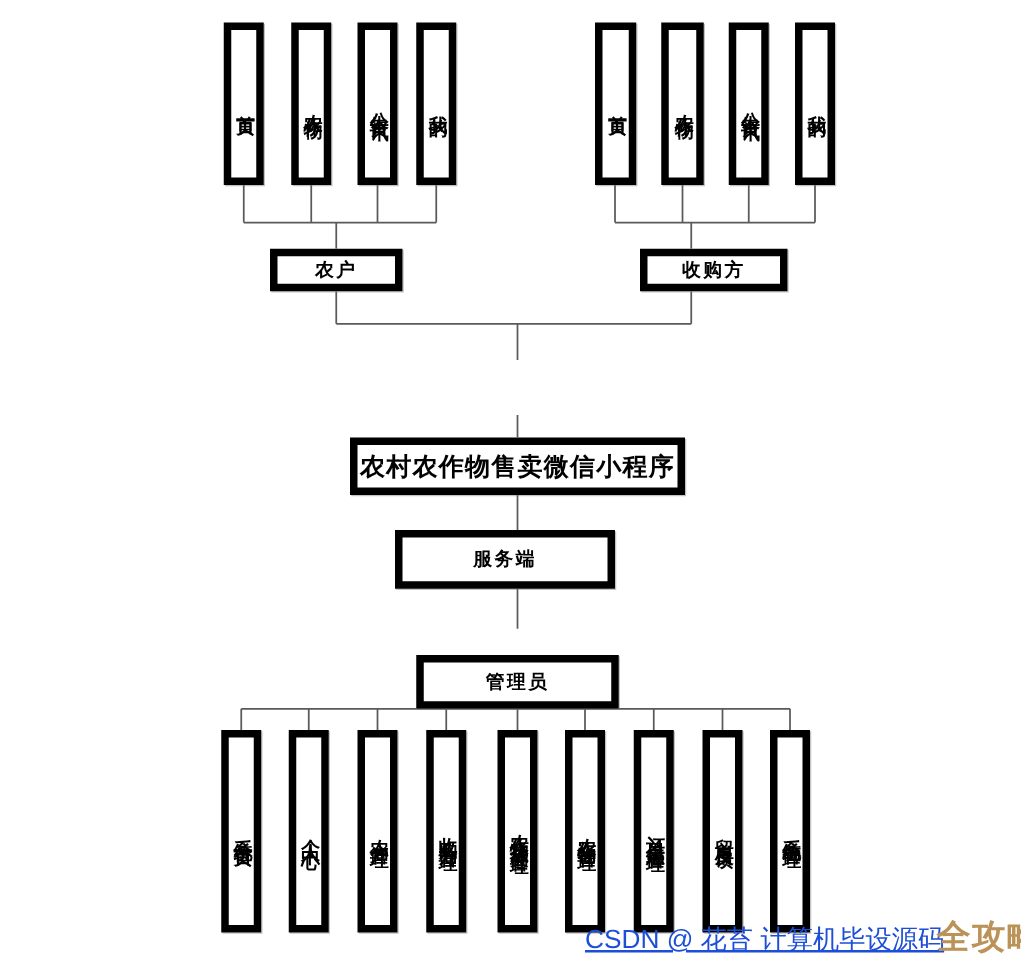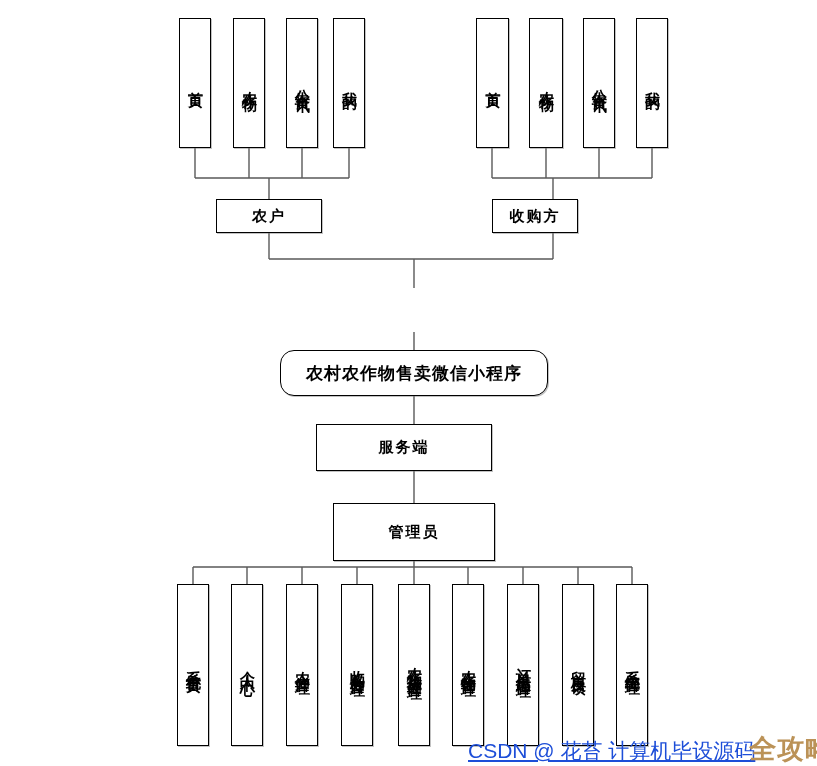--- a/index.html
+++ b/index.html
@@ -8,42 +8,42 @@
     width:817px;height:766px;
     background:#ffffff;
     overflow:hidden;
     font-family:"Liberation Serif","DejaVu Serif",serif;
   }
   #wires{position:absolute;left:0;top:0;width:817px;height:766px;}
   .node{
     position:absolute;
     box-sizing:border-box;
     background:#ffffff;
-    border:1px solid #000000;
+    border:6px solid #000000;
     box-shadow:1px 1px 0 rgba(120,120,120,.45);
     display:flex;
     align-items:center;
     justify-content:center;
     color:#000;
     font-weight:bold;
     z-index:2;
   }
   .vbox{
     writing-mode:vertical-rl;
     text-orientation:upright;
     font-size:15px;
     letter-spacing:3px;
     line-height:1;
   }
   .hbox{
     font-size:15px;
     letter-spacing:2px;
     white-space:nowrap;
   }
-  .hbox.big{font-size:17px;letter-spacing:1px;border-radius:14px;}
+  .hbox.big{font-size:20px;letter-spacing:1px;}
   .watermark{
     position:absolute;
     left:468px;top:731px;
     z-index:5;
     white-space:nowrap;
     font-family:"Liberation Sans","DejaVu Sans",sans-serif;
     display:flex;
     align-items:baseline;
   }
   .wm-gray{
@@ -83,25 +83,25 @@
   <div class="node vbox" style="left:233px;top:18px;width:32px;height:130px">农作物</div>
   <div class="node vbox" style="left:286px;top:18px;width:32px;height:130px">公告资讯</div>
   <div class="node vbox" style="left:333px;top:18px;width:32px;height:130px">我的</div>
 
   <div class="node vbox" style="left:476px;top:18px;width:33px;height:130px">首页</div>
   <div class="node vbox" style="left:529px;top:18px;width:34px;height:130px">农作物</div>
   <div class="node vbox" style="left:583px;top:18px;width:32px;height:130px">公告资讯</div>
   <div class="node vbox" style="left:636px;top:18px;width:32px;height:130px">我的</div>
 
   <div class="node hbox" style="left:216px;top:199px;width:106px;height:34px">农户</div>
-  <div class="node hbox" style="left:492px;top:199px;width:86px;height:34px">收购方</div>
+  <div class="node hbox" style="left:512px;top:199px;width:118px;height:34px">收购方</div>
 
   <div class="node hbox big" style="left:280px;top:350px;width:268px;height:46px">农村农作物售卖微信小程序</div>
   <div class="node hbox" style="left:316px;top:424px;width:176px;height:47px">服务端</div>
-  <div class="node hbox" style="left:333px;top:503px;width:162px;height:58px">管理员</div>
+  <div class="node hbox" style="left:333px;top:524px;width:162px;height:43px">管理员</div>
 
   <div class="node vbox" style="left:177px;top:584px;width:32px;height:162px">系统首页</div>
   <div class="node vbox" style="left:231px;top:584px;width:32px;height:162px">个人中心</div>
   <div class="node vbox" style="left:286px;top:584px;width:32px;height:162px">农户管理</div>
   <div class="node vbox" style="left:341px;top:584px;width:32px;height:162px">收购方管理</div>
   <div class="node vbox" style="left:398px;top:584px;width:32px;height:162px">农作物分类管理</div>
   <div class="node vbox" style="left:452px;top:584px;width:32px;height:162px">农作物管理</div>
   <div class="node vbox" style="left:507px;top:584px;width:32px;height:162px">订单信息管理</div>
   <div class="node vbox" style="left:562px;top:584px;width:32px;height:162px">留言反馈</div>
   <div class="node vbox" style="left:616px;top:584px;width:32px;height:162px">系统管理</div>

